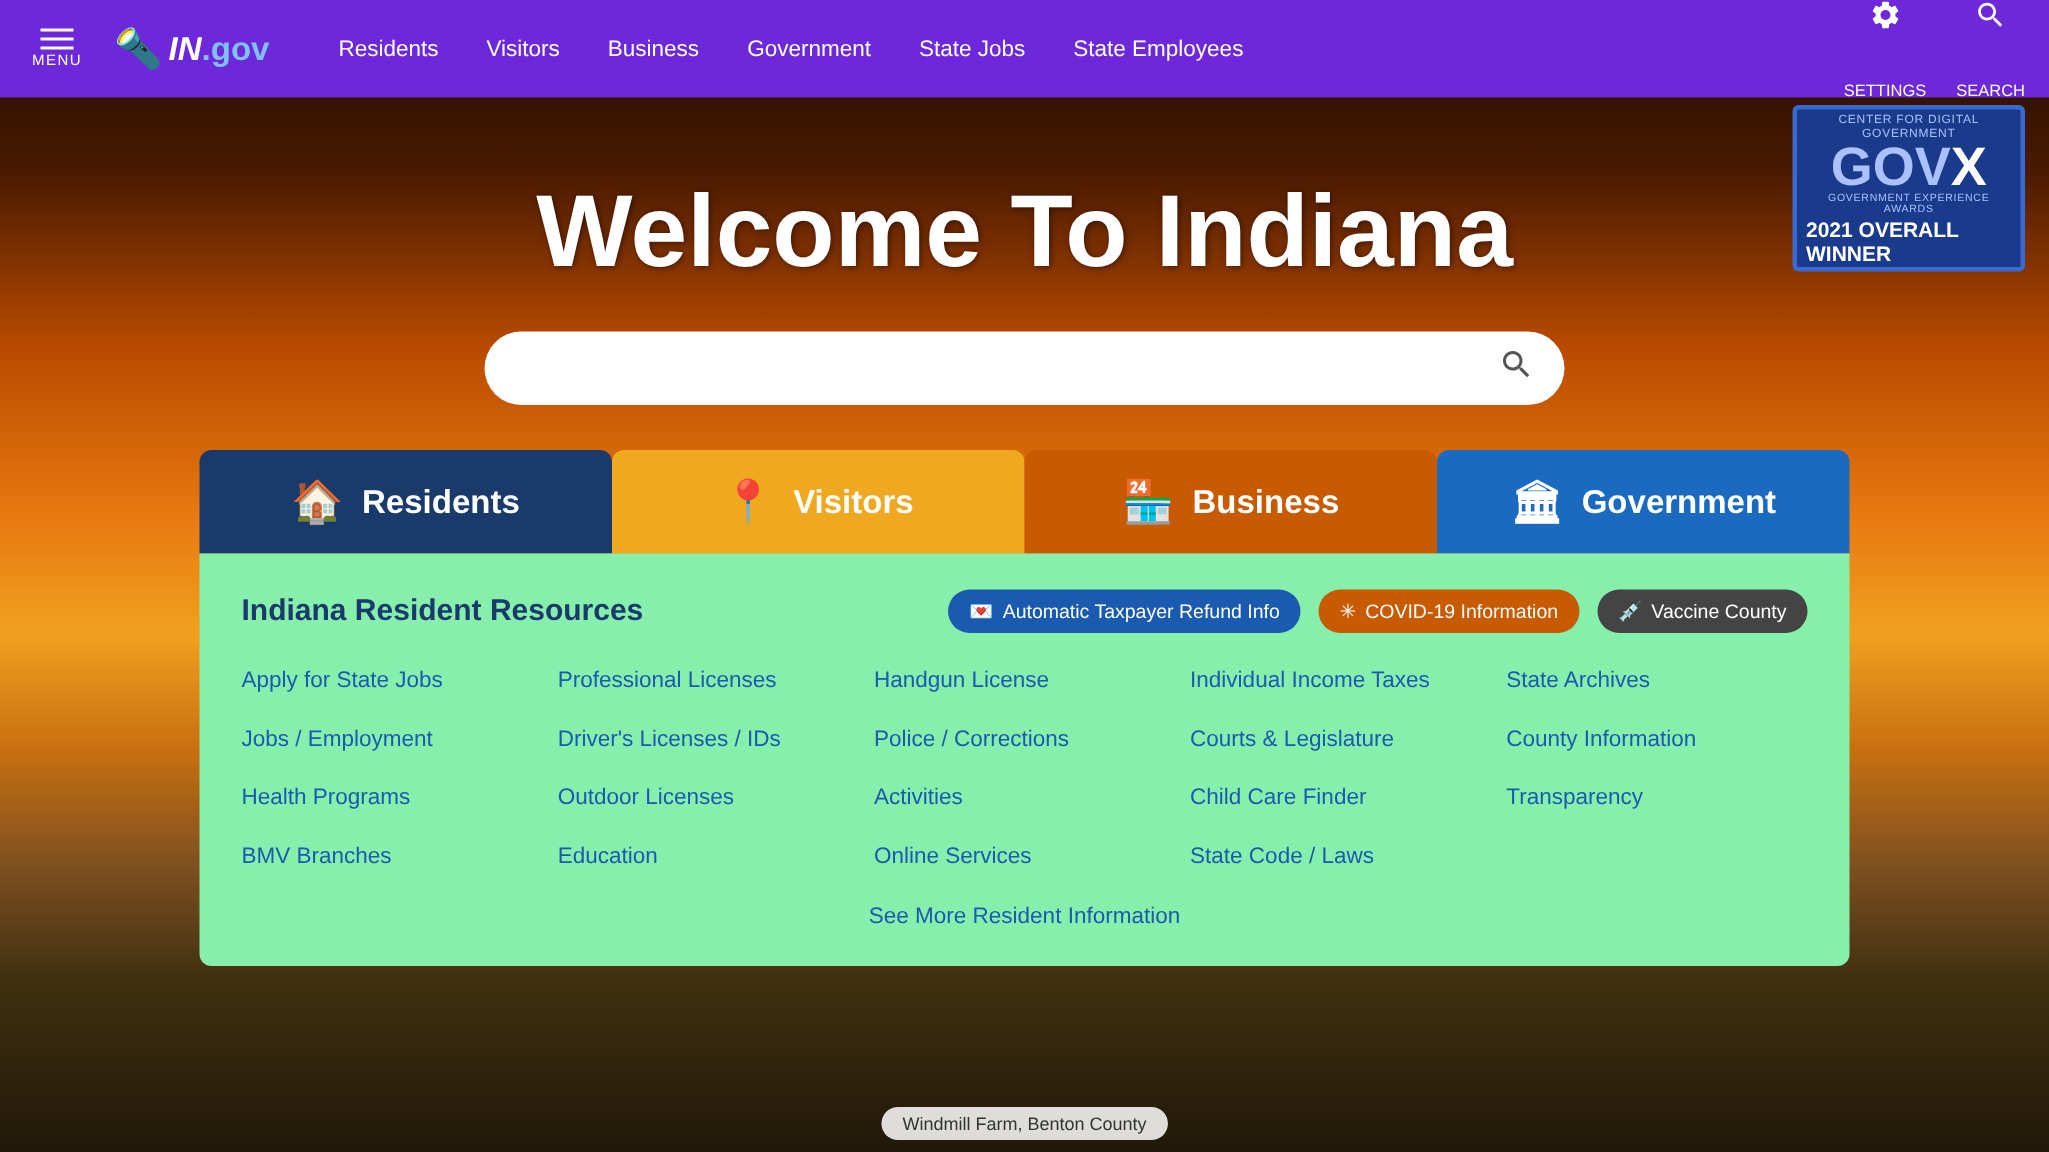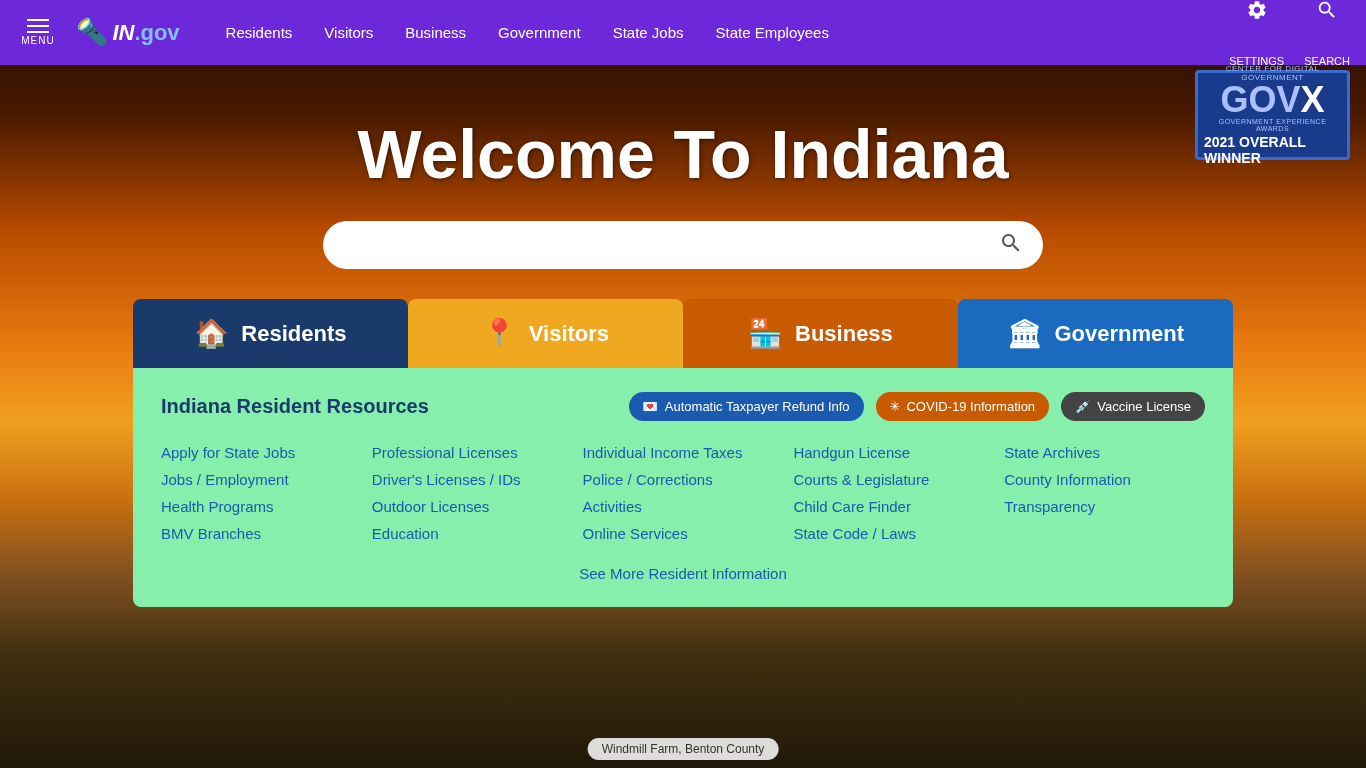--- a/index.html
+++ b/index.html
@@ -196,21 +196,21 @@
       font-weight: 500;
       cursor: pointer;
     }
     .badge-blue { background-color: #1a5aaf; }
     .badge-orange { background-color: #c85a00; }
     .badge-dark { background-color: #444; }
 
     .links-grid {
       display: grid;
       grid-template-columns: repeat(5, 1fr);
-      gap: 0 10px;
+      gap: 12px 10px;
     }
     .links-grid a {
       color: #1a5aaf;
       text-decoration: none;
       font-size: 15px;
       padding: 5px 0;
       display: block;
     }
 
     .see-more {
@@ -240,21 +240,21 @@
     
     .govx-badge {
       position: absolute;
       top: 70px;
       right: 16px;
       z-index: 50;
       background: #1a3a8b;
       border: 3px solid #3a6acf;
       border-radius: 4px;
       width: 155px;
-      height: 90px;
+      height: 111px;
       display: flex;
       flex-direction: column;
       align-items: center;
       justify-content: center;
       padding: 6px;
     }
     .govx-badge .govx-top { font-size: 8px; color: #aac0ff; text-align: center; letter-spacing: 0.5px; }
     .govx-badge .govx-main { font-size: 36px; font-weight: 900; color: white; line-height: 1; }
     .govx-badge .govx-main span.gov { color: #aac0ff; }
     .govx-badge .govx-main span.x { color: white; }
@@ -354,29 +354,29 @@
       <div class="badge badge-blue">
         <span>💌</span>
         <span>Automatic Taxpayer Refund Info</span>
       </div>
       <div class="badge badge-orange">
         <span>✳</span>
         <span>COVID-19 Information</span>
       </div>
       <div class="badge badge-dark">
         <span>💉</span>
-        <span>Vaccine License</span>
+        <span>Vaccine County</span>
       </div>
     </div>
 
     <div class="links-grid">
       <a href="#">Apply for State Jobs</a>
       <a href="#">Professional Licenses</a>
+      <a href="#">Handgun License</a>
       <a href="#">Individual Income Taxes</a>
-      <a href="#">Handgun License</a>
       <a href="#">State Archives</a>
 
       <a href="#">Jobs / Employment</a>
       <a href="#">Driver's Licenses / IDs</a>
       <a href="#">Police / Corrections</a>
       <a href="#">Courts &amp; Legislature</a>
       <a href="#">County Information</a>
 
       <a href="#">Health Programs</a>
       <a href="#">Outdoor Licenses</a>

